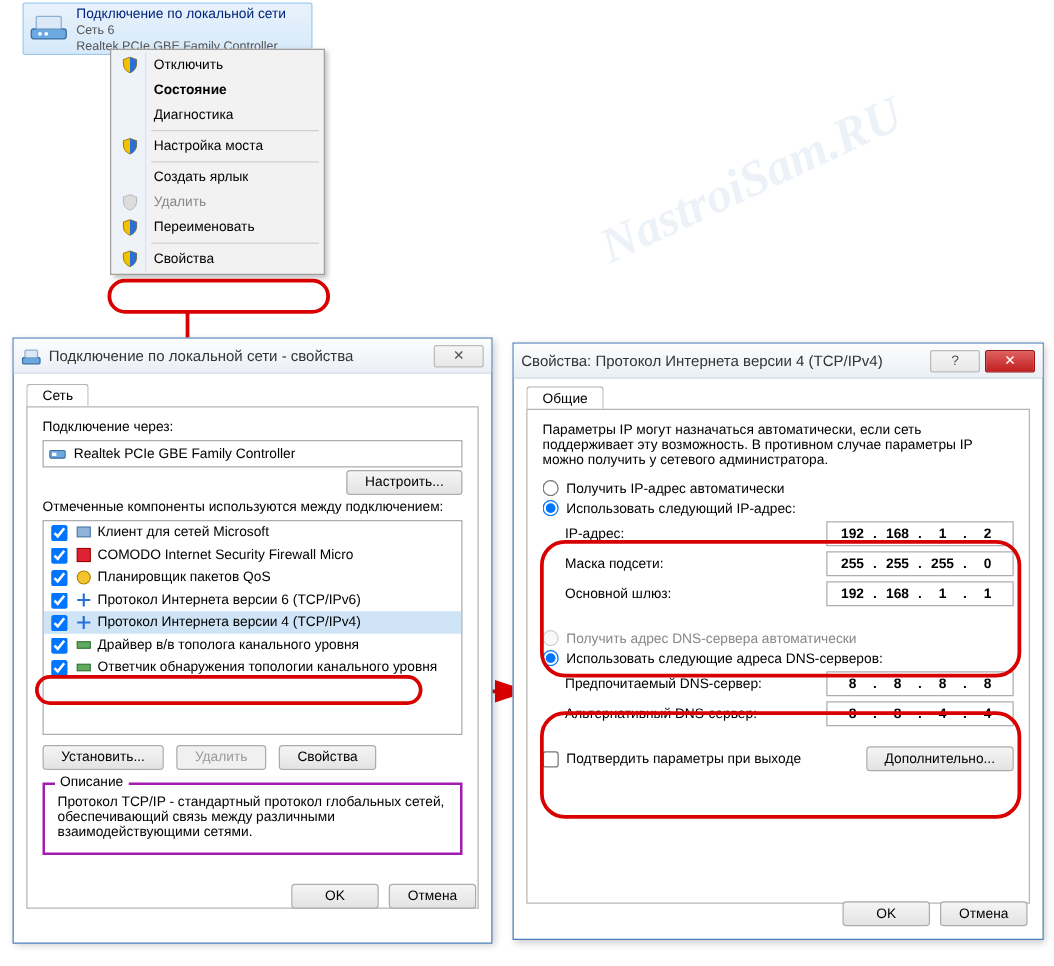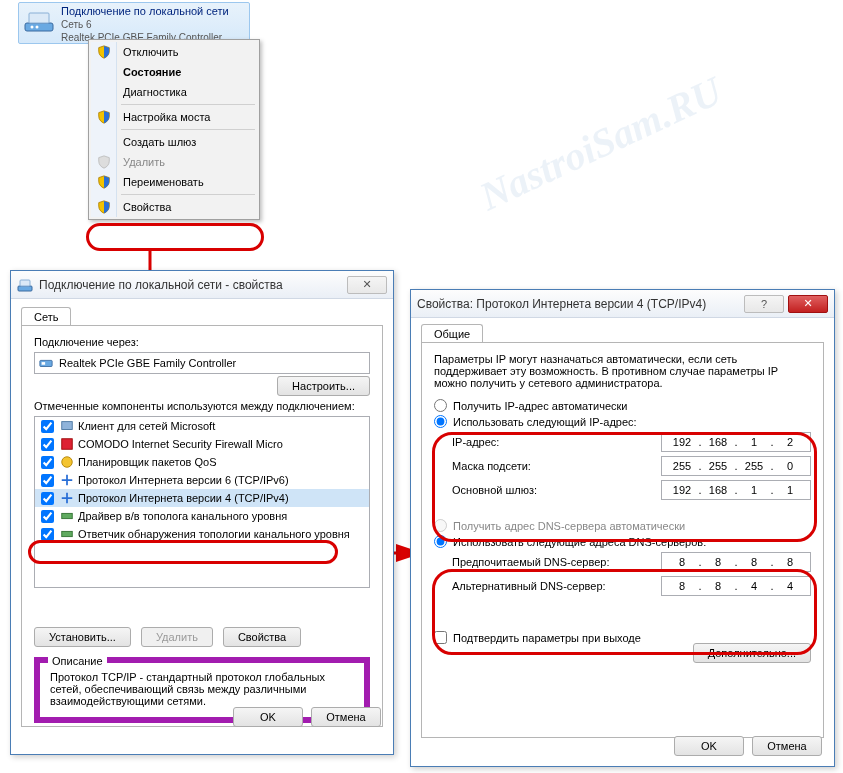--- a/index.html
+++ b/index.html
@@ -129,78 +129,77 @@
     background:#fff;
   }
   .btn {
     border:1px solid #acacac;
     background:linear-gradient(#f5f5f5,#e3e3e3);
     padding:3px 14px;
     font-size:11px;
     border-radius:3px;
     min-width:70px;
     text-align:center;
-    margin-top:31px;
   }
   .btn.disabled { color:#9a9a9a; background:#f0f0f0; }
   .comp-list {
     border:1px solid #abadb3;
     background:#fff;
     height:172px;
     overflow:hidden;
     margin-top:4px;
   }
   .comp-row {
     display:flex;align-items:center;gap:4px;
     padding: 2px 6px;
     font-size:11px;
     white-space:nowrap;
   }
   .comp-row input { margin:0 2px 0 0; }
   .comp-row.selected { background:#cfe4f7; }
   .mini-icon { width:14px; height:14px; flex:none;}
   .btn-row { display:flex; gap:10px; margin-top:8px;}
   .group {
-    border:6px solid #a21caf;
+    border:2px solid #a21caf;
     margin-top:10px;
     padding:8px 10px 10px 10px;
     position:relative;
   }
   .group-title {
     position:absolute; top:-8px; left:8px;
     background:#fff; padding:0 4px; font-size:11px;
   }
   .dlg-footer {
     position:absolute; bottom:10px; right:12px;
     display:flex; gap:8px;
   }
 
   
   .ipv4-window {
     position: absolute;
-    left: 410px; top: 289px;
+    left: 410px; top: 274px;
     width: 425px; height: 478px;
     background: #fff;
     border: 1px solid #4a7db5;
     box-shadow: 2px 2px 6px rgba(0,0,0,0.2);
   }
   .ipv4-body { padding: 6px 10px 10px 10px; position:relative; height:calc(100% - 28px);}
   .fieldrow {
     display:flex; align-items:center;
     margin:4px 0;
   }
   .fieldrow .lbl { flex:1; }
   .ipbox {
     width:150px; height:20px;
     border:1px solid #abadb3;
     display:flex; align-items:center; justify-content:center;
     font-family:inherit; letter-spacing:0;
     background:#fff;
   }
-  .ipbox span { width:30px; text-align:center; }
+  .ipbox span { width:30px; text-align:center;font-weight:bold; }
   .ipbox .dot { width:6px; text-align:center; }
   .radio-row { display:flex; align-items:center; gap:6px; margin:3px 0;}
   .radio-row input { margin:0; }
   .radio-row.disabled { color:#888; }
   .roundhi {
     position:absolute; border:3px solid #d80000; border-radius:18px;
     pointer-events:none;
   }
   .arrow-svg { position:absolute; pointer-events:none; }
   .cb-row { display:flex;align-items:center;gap:6px; margin-top:8px;}
@@ -242,21 +241,21 @@
   <div class="cm-item"><span>Диагностика</span></div>
   <div class="cm-sep"></div>
   <div class="cm-item">
     <svg class="cm-shield" viewBox="0 0 16 16">
         <path d="M8 1l6 2v4c0 4-3 7-6 8-3-1-6-4-6-8V3z" fill="#f2c200" stroke="#b08000"></path>
         <path d="M8 1l6 2v4c0 4-3 7-6 8V1z" fill="#2a6fd6"></path>
       </svg>
     <span>Настройка моста</span>
   </div>
   <div class="cm-sep"></div>
-  <div class="cm-item"><span>Создать шлюз</span></div>
+  <div class="cm-item"><span>Создать ярлык</span></div>
   <div class="cm-item disabled">
     <svg class="cm-shield" viewBox="0 0 16 16">
         <path d="M8 1l6 2v4c0 4-3 7-6 8-3-1-6-4-6-8V3z" fill="#ddd" stroke="#bbb"></path>
       </svg>
     <span>Удалить</span>
   </div>
   <div class="cm-item">
     <svg class="cm-shield" viewBox="0 0 16 16">
         <path d="M8 1l6 2v4c0 4-3 7-6 8-3-1-6-4-6-8V3z" fill="#f2c200" stroke="#b08000"></path>
         <path d="M8 1l6 2v4c0 4-3 7-6 8V1z" fill="#2a6fd6"></path>

